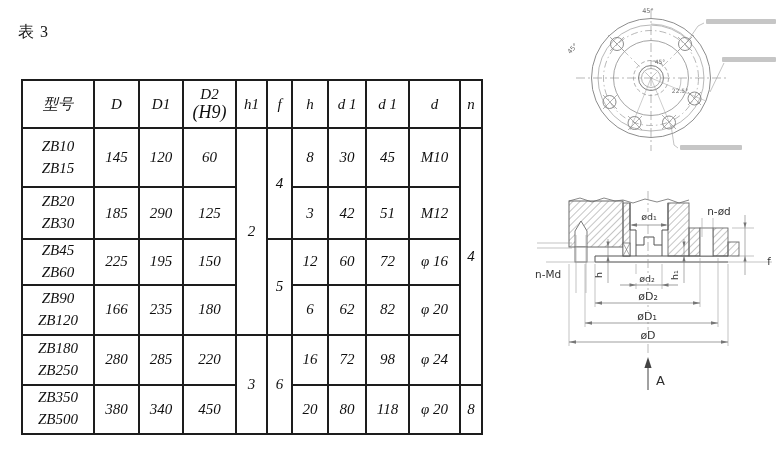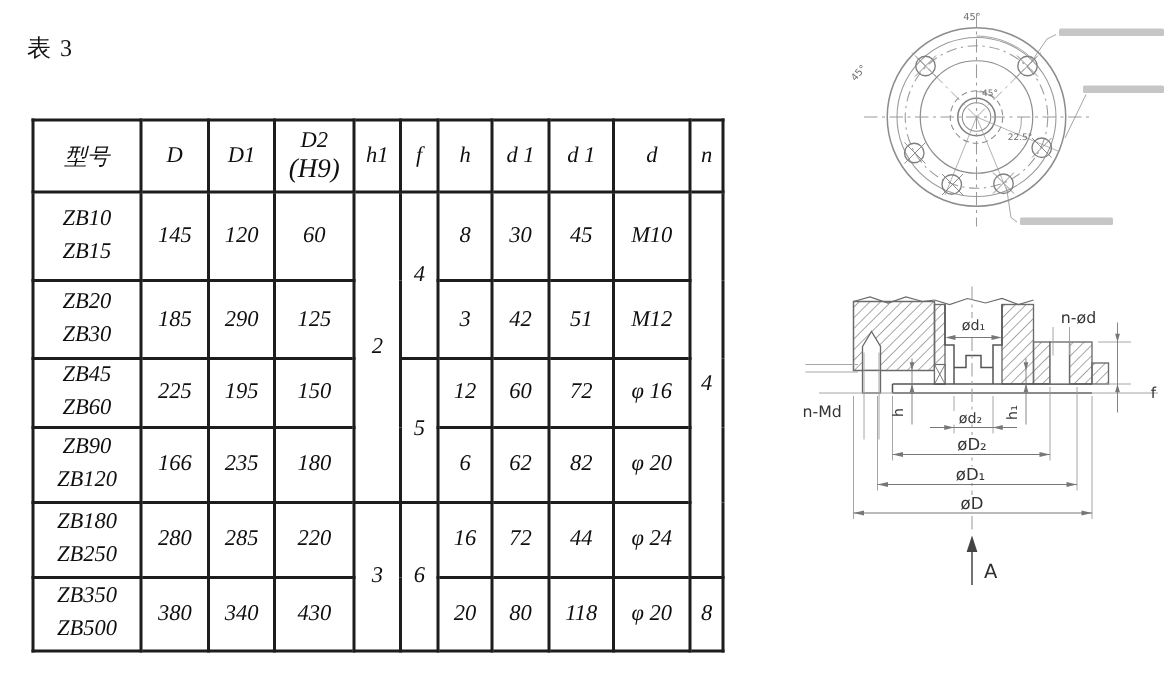--- a/index.html
+++ b/index.html
@@ -116,31 +116,31 @@
             <div>ZB180</div>
             <div>ZB250</div>
           </td>
       <td class="num">280</td>
       <td class="num">285</td>
       <td class="num">220</td>
       <td class="num" rowspan="2">3</td>
       <td class="num" rowspan="2">6</td>
       <td class="num">16</td>
       <td class="num">72</td>
-      <td class="num">44</td>
+      <td class="num">98</td>
       <td class="num">φ 24</td>
     </tr>
     <tr class="r6">
       <td class="model">
             <div>ZB350</div>
             <div>ZB500</div>
           </td>
       <td class="num">380</td>
       <td class="num">340</td>
-      <td class="num">430</td>
+      <td class="num">450</td>
       <td class="num">20</td>
       <td class="num">80</td>
       <td class="num">118</td>
       <td class="num">φ 20</td>
       <td class="num">8</td>
     </tr>
   </tbody>
     </table>
 
   <svg style="position:absolute;left:540px;top:2px" width="244" height="170" viewBox="0 0 244 170">

